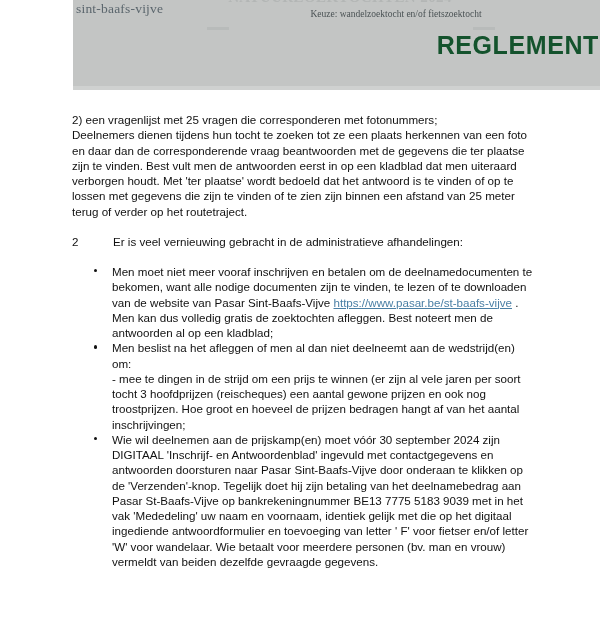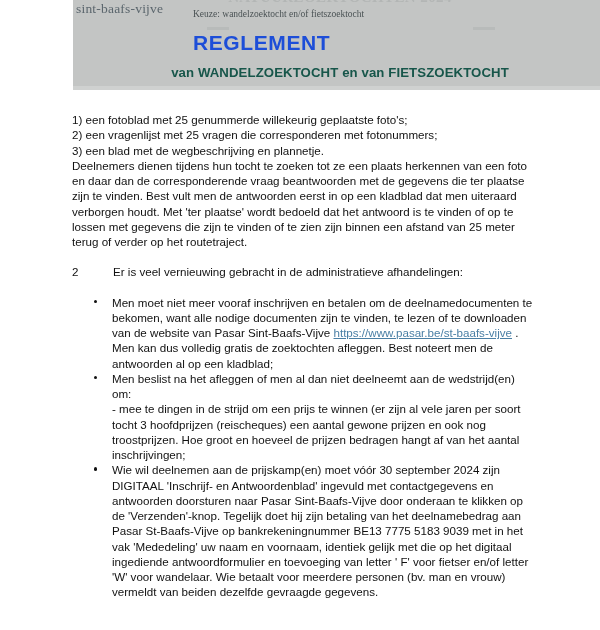--- a/index.html
+++ b/index.html
@@ -47,21 +47,21 @@
     font-size: 13.5px;
     color: #5b666d;
     letter-spacing: 0.2px;
     white-space: nowrap;
   }
   .banner-keuze {
     position: absolute;
     left: 120px;
     right: 8px;
     top: 9px;
-    text-align: left;
+    text-align: center;
     font-family: "Liberation Serif", serif;
     font-size: 9.5px;
     color: #4a5254;
     white-space: nowrap;
   }
   .banner-faint-left {
     position: absolute;
     left: 134px;
     top: 27px;
     width: 22px;
@@ -74,26 +74,26 @@
     top: 27px;
     width: 22px;
     height: 3px;
     background: #b8bbba;
   }
   .banner-reglement {
     position: absolute;
     left: 120px;
     right: 8px;
     top: 31px;
-    text-align: left;
+    text-align: right;
     font-family: "Liberation Sans", sans-serif;
     font-weight: bold;
-    font-size: 21px;
+    font-size: 25px;
     letter-spacing: 0.6px;
-    color: #1d4ed8;
+    color: #14532d;
     white-space: nowrap;
   }
   .banner-subtitle {
     position: absolute;
     left: 8px;
     right: 8px;
     top: 65px;
     text-align: center;
     font-family: "Liberation Sans", sans-serif;
     font-weight: bold;
@@ -162,35 +162,28 @@
 </head>
 <body>
 
 <div class="banner">
   <div class="banner-cut-title">NATUURZOEKTOCHTEN 2024</div>
   <div class="banner-logo-text">sint-baafs-vijve</div>
   <div class="banner-keuze">Keuze: wandelzoektocht en/of fietszoektocht</div>
   <div class="banner-faint-left"></div>
   <div class="banner-faint-right"></div>
   <div class="banner-reglement">REGLEMENT</div>
-  <div class="banner-subtitle">van WANDELZOEKTOCHT en van FIETSZOEKTOCHT</div>
   <div class="banner-bottom-edge"></div>
 </div>
 
 <div class="doc-body">
 
 
   <div class="para">
-    <span>1) een fotoblad met 25 genummerde willekeurig geplaatste foto's;</span>
-  </div>
-  <div class="para">
     <span>2) een vragenlijst met 25 vragen die corresponderen met fotonummers;</span>
-  </div>
-  <div class="para">
-    <span>3) een blad met de wegbeschrijving en plannetje.</span>
   </div>
 
   <div class="para">
     <span>Deelnemers dienen tijdens hun tocht te zoeken tot ze een plaats herkennen van een foto en daar dan de corresponderende vraag beantwoorden met de gegevens die ter plaatse zijn te vinden. Best vult men de antwoorden eerst in op een kladblad dat men uiteraard verborgen houdt. Met 'ter plaatse' wordt bedoeld dat het antwoord is te vinden of op te lossen met gegevens die zijn te vinden of te zien zijn binnen een afstand van 25 meter terug of verder op het routetraject.</span>
   </div>
 
   <div class="para-gap"></div>
 
   <div class="para">
     <span class="num-label">2</span><span>Er is veel vernieuwing gebracht in de administratieve afhandelingen:</span>

